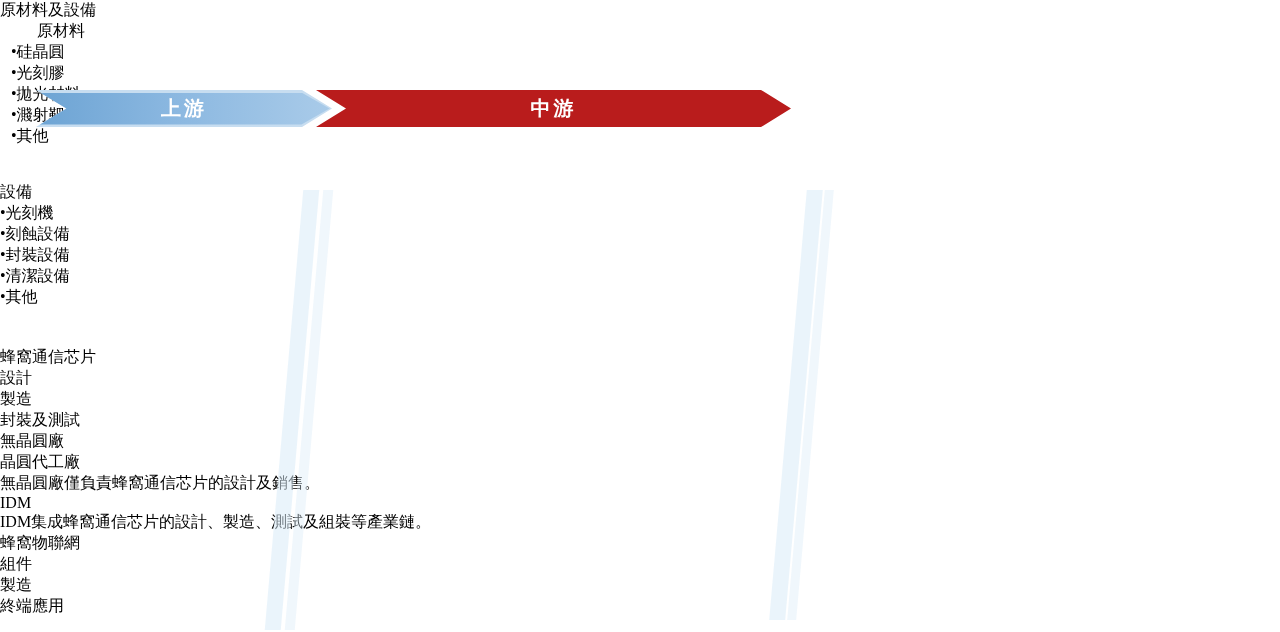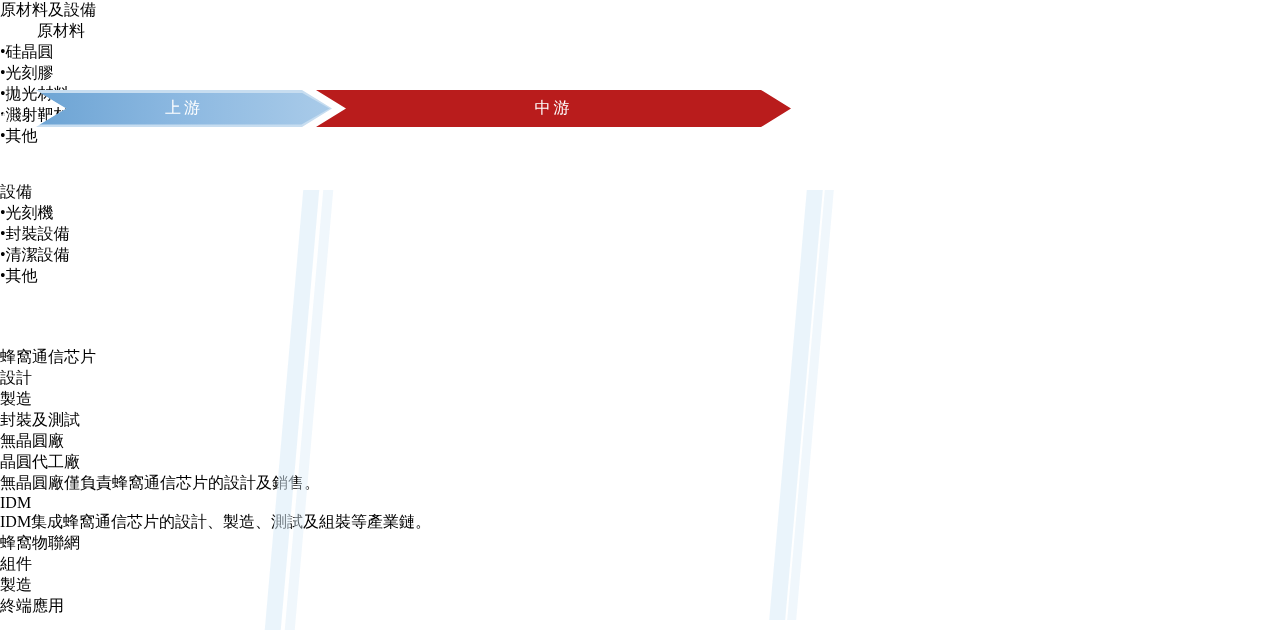--- a/index.html
+++ b/index.html
@@ -23,21 +23,21 @@
   .bg-chevron.c4 { left:806px; top:190px; width:9px;  height:430px; transform:skewX(-5deg); opacity:.4; }
   
   .banner {
     position:absolute; top:90px; height:37px;
     clip-path: polygon(0 0, calc(100% - 30px) 0, 100% 50%, calc(100% - 30px) 100%, 0 100%, 30px 50%);
   }
   .banner-fill {
     position:absolute; inset:2.5px;
     clip-path: polygon(0 0, calc(100% - 28px) 0, 100% 50%, calc(100% - 28px) 100%, 0 100%, 28px 50%);
     display:flex; align-items:center; justify-content:center;
-    color:#ffffff; font-size:16px; font-weight:normal; letter-spacing:3px;
+    color:#ffffff; font-size:20px; font-weight:bold; letter-spacing:3px;
   }
   .banner.up   { left:36px;  width:296px; background:#c7ddf0; }
   .banner.up   .banner-fill { background:linear-gradient(90deg,#6da4d4 0%,#8ab7e0 45%,#a9cbe9 100%); }
   .banner.mid  { left:316px; width:475px; background:#b91c1c; }
   .banner.mid  .banner-fill { background:linear-gradient(90deg,#aecde9 0%,#7ba6d6 40%,#44: } 
   .banner.mid  .banner-fill { background:linear-gradient(90deg,#aecde9 0%,#7ba6d6 40%,#4679bf 75%,#3265b2 100%); }
   .banner.down { left:790px; width:454px; background:#a7cbe8; }
   .banner.down .banner-fill { background:linear-gradient(90deg,#b9d5ec 0%,#6f9fd0 45%,#2b62ae 100%); }
   
   .colhead {
@@ -124,31 +124,32 @@
   <div class="banner mid">
     <div class="banner-fill">中游</div>
   </div>
   <div class="banner down">
     <div class="banner-fill">下游</div>
   </div>
 
   <div class="colhead" style="left:36px; width:269px;">原材料及設備</div>
 
   <div class="pill" style="top:194px;margin-left:37px;">原材料</div>
-  <div class="dashbox" style="top:246px; height:140px;">
+  <div class="dashbox" style="top:246px; height:140px;padding-left:11px;">
     <div class="bullet-item"><span class="bullet-dot">•</span><span>硅晶圓</span></div>
     <div class="bullet-item"><span class="bullet-dot">•</span><span>光刻膠</span></div>
     <div class="bullet-item"><span class="bullet-dot">•</span><span>拋光材料</span></div>
     <div class="bullet-item"><span class="bullet-dot">•</span><span>濺射靶材</span></div>
     <div class="bullet-item"><span class="bullet-dot">•</span><span>其他</span></div>
   </div>
 
   <div class="pill" style="top:408px;">設備</div>
   <div class="dashbox" style="top:458px; height:144px;">
     <div class="bullet-item"><span class="bullet-dot">•</span><span>光刻機</span></div>
+    <div class="bullet-item"><span class="bullet-dot">•</span><span>刻蝕設備</span></div>
     <div class="bullet-item"><span class="bullet-dot">•</span><span>封裝設備</span></div>
     <div class="bullet-item"><span class="bullet-dot">•</span><span>清潔設備</span></div>
     <div class="bullet-item"><span class="bullet-dot">•</span><span>其他</span></div>
   </div>
 
   <div class="colhead h-mid" style="left:322px; width:458px;">蜂窩通信芯片</div>
   <div class="mid-container"></div>
 
   <div class="flow-row">
     <div class="flow-box f1">設計</div>

